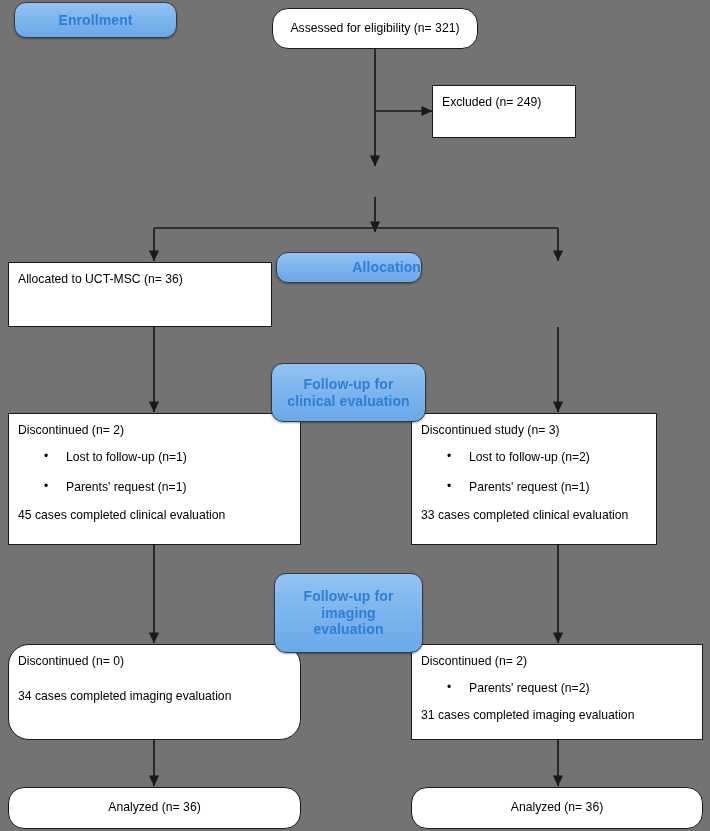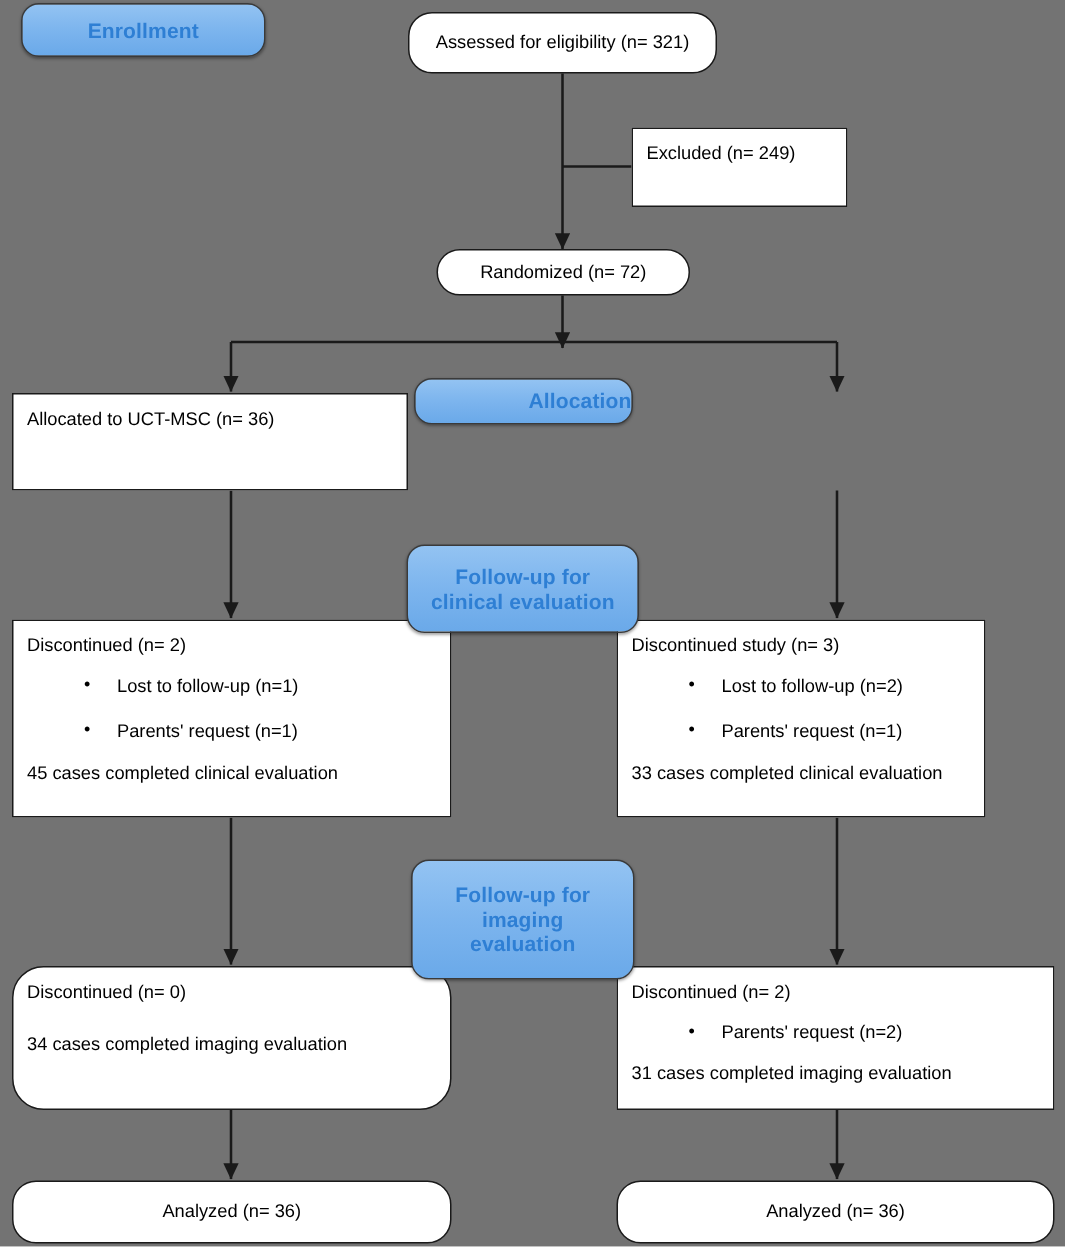--- a/index.html
+++ b/index.html
@@ -48,21 +48,21 @@
   .node.left-txt .line-1 {
     white-space: nowrap;
   }
   ul.bullets {
     margin: 9px 0 8px 0;
     padding: 0 0 0 44px;
     list-style: none;
   }
   ul.bullets li {
     position: relative;
-    margin: 0 0 13px 16px;
+    margin: 0 0 13px 4px;
     font-size: 12.2px;
     white-space: nowrap;
   }
   ul.bullets li:last-child {
     margin-bottom: 0;
   }
   ul.bullets li::before {
     content: "\2022";
     position: absolute;
     left: -22px;
@@ -143,29 +143,26 @@
   <div class="badge" style="left:274px; top:573px; width:149px; height:80px; flex-direction:column;">
     <span>Follow-up for</span>
     <span>imaging</span>
     <span>evaluation</span>
   </div>
 
   <div class="node center-txt" style="left:272px; top:8px; width:206px; height:41px;">
     <span>Assessed for eligibility (n= 321)</span>
   </div>
 
-  <div class="node" style="left:421px; top:85px; width:144px; height:53px;">
+  <div class="node" style="left:432px; top:85px; width:144px; height:53px;">
     <div class="pad">
       <div class="line-1">Excluded (n= 249)</div>
     </div>
   </div>
 
-  <div class="node center-txt" style="left:291px; top:166px; width:169px; height:31px;">
-    <span>Randomized (n= 72)</span>
-  </div>
 
   <div class="node left-txt" style="left:8px; top:262px; width:264px; height:65px;">
     <div class="pad">
       <div class="line-1">Allocated to UCT-MSC (n= 36)</div>
     </div>
   </div>
 
 
   <div class="node left-txt" style="left:8px; top:413px; width:293px; height:132px;">
     <div class="pad">

